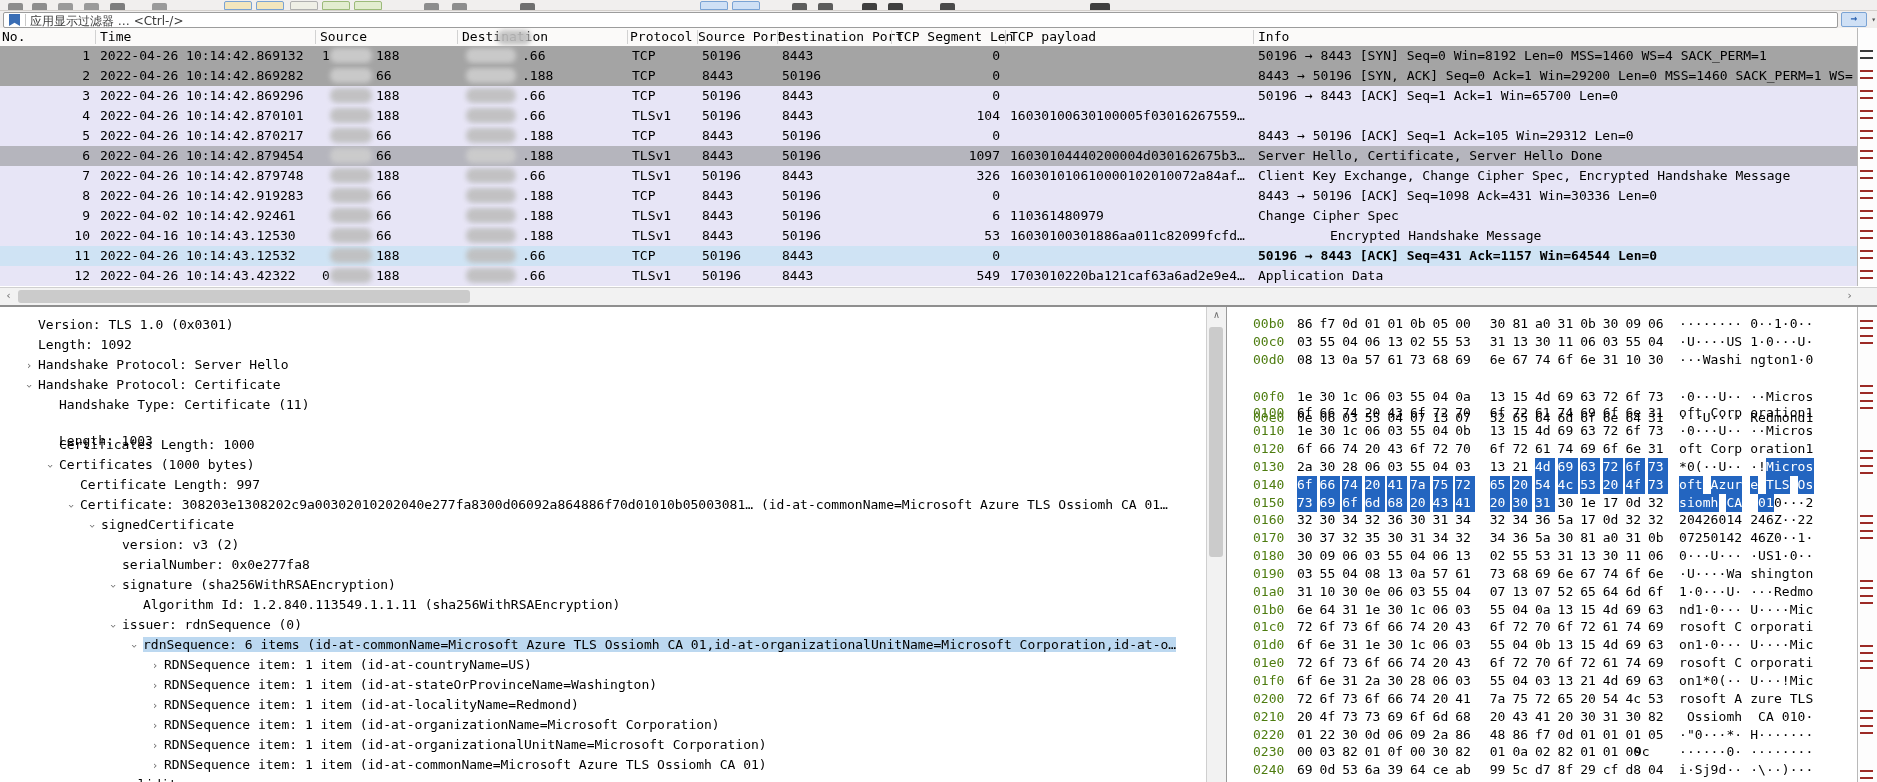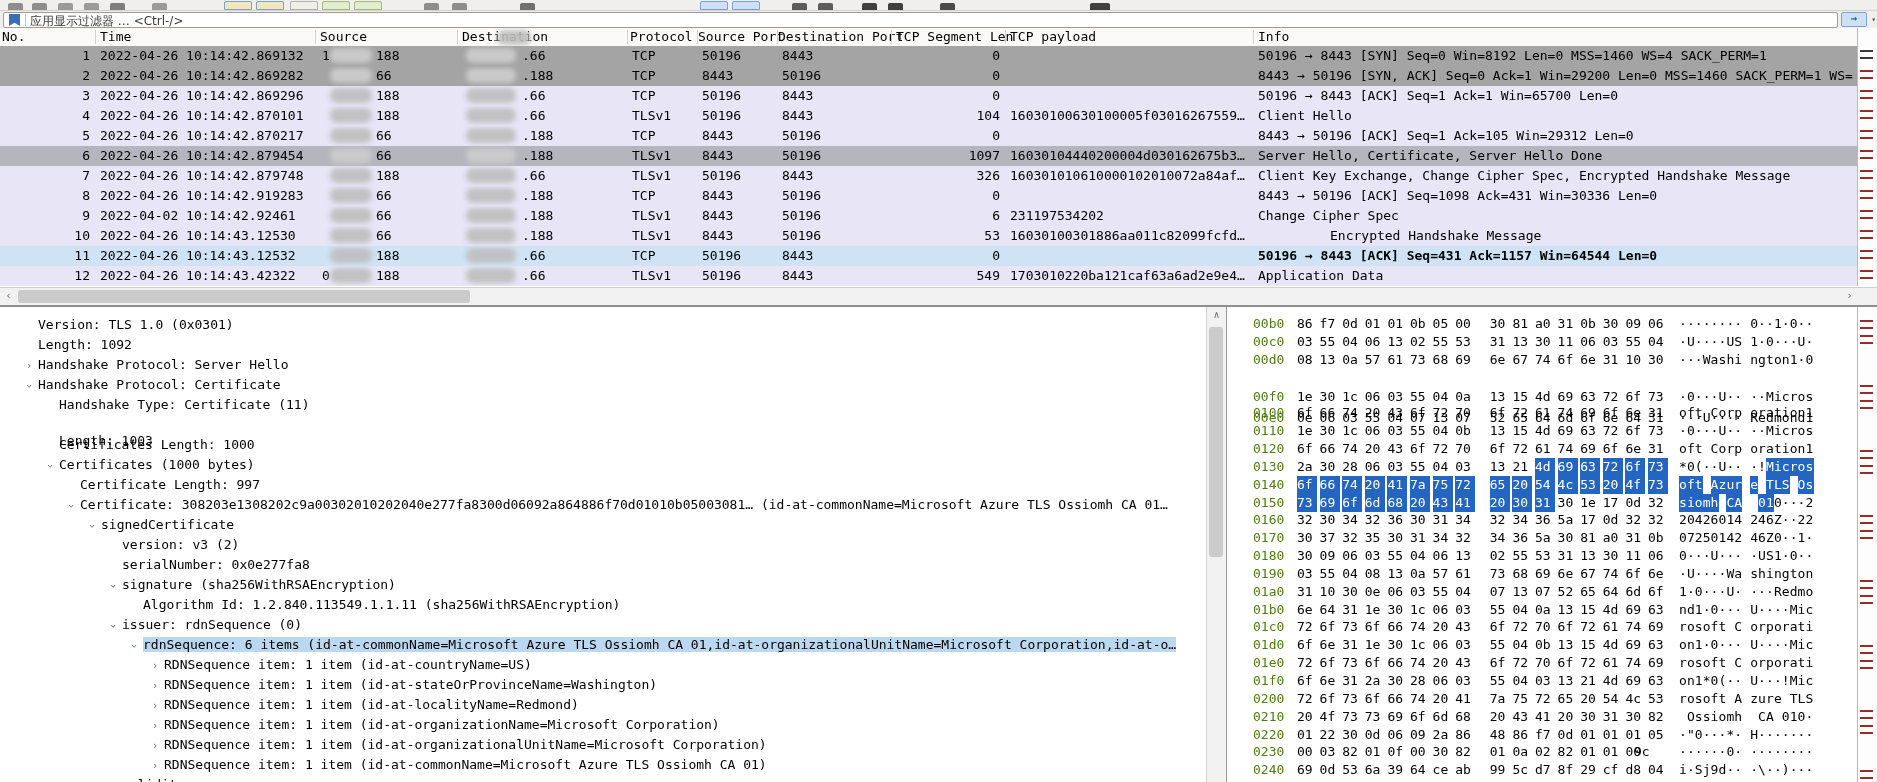--- a/index.html
+++ b/index.html
@@ -181,21 +181,20 @@
         </span>
         <span class="pcell" style="left: 462px; width: 162px;">
           <span class="blob" style="left: 4px; width: 50px;"></span>
           <span style="position: absolute; left: 60px;">.66</span>
         </span>
         <span class="pcell" style="left: 632px; width: 62px;">TLSv1</span>
         <span class="pcell" style="left: 702px; width: 72px;">50196</span>
         <span class="pcell" style="left: 782px; width: 110px;">8443</span>
         <span class="pcell" style="left: 896px; width: 104px; text-align: right;">104</span>
         <span class="pcell" style="left: 1010px; width: 242px;">16030100630100005f03016267559…</span>
-        <span class="pcell" style="left: 1258px; width: 596px;">Client Hello</span>
       </div>
       <div class="prow" style="top: 80px; background: rgb(231, 229, 246);">
         <span class="pcell" style="left: 0px; width: 90px; text-align: right;">5</span>
         <span class="pcell" style="left: 100px; width: 214px;">2022-04-26 10:14:42.870217</span>
         <span class="pcell" style="left: 320px; width: 138px;">
           <span class="blob" style="left: 10px; width: 42px;"></span>
           <span style="position: absolute; left: 56px;">66</span>
         </span>
         <span class="pcell" style="left: 462px; width: 162px;">
           <span class="blob" style="left: 4px; width: 50px;"></span>
@@ -270,26 +269,26 @@
           <span style="position: absolute; left: 56px;">66</span>
         </span>
         <span class="pcell" style="left: 462px; width: 162px;">
           <span class="blob" style="left: 4px; width: 50px;"></span>
           <span style="position: absolute; left: 60px;">.188</span>
         </span>
         <span class="pcell" style="left: 632px; width: 62px;">TLSv1</span>
         <span class="pcell" style="left: 702px; width: 72px;">8443</span>
         <span class="pcell" style="left: 782px; width: 110px;">50196</span>
         <span class="pcell" style="left: 896px; width: 104px; text-align: right;">6</span>
-        <span class="pcell" style="left: 1010px; width: 242px;">231197534202</span>
+        <span class="pcell" style="left: 1010px; width: 242px;">110361480979</span>
         <span class="pcell" style="left: 1258px; width: 596px;">Change Cipher Spec</span>
       </div>
       <div class="prow" style="top: 180px; background: rgb(231, 229, 246);">
         <span class="pcell" style="left: 0px; width: 90px; text-align: right;">10</span>
-        <span class="pcell" style="left: 100px; width: 214px;">2022-04-26 10:14:43.12530</span>
+        <span class="pcell" style="left: 100px; width: 214px;">2022-04-16 10:14:43.12530</span>
         <span class="pcell" style="left: 320px; width: 138px;">
           <span class="blob" style="left: 10px; width: 42px;"></span>
           <span style="position: absolute; left: 56px;">66</span>
         </span>
         <span class="pcell" style="left: 462px; width: 162px;">
           <span class="blob" style="left: 4px; width: 50px;"></span>
           <span style="position: absolute; left: 60px;">.188</span>
         </span>
         <span class="pcell" style="left: 632px; width: 62px;">TLSv1</span>
         <span class="pcell" style="left: 702px; width: 72px;">8443</span>

